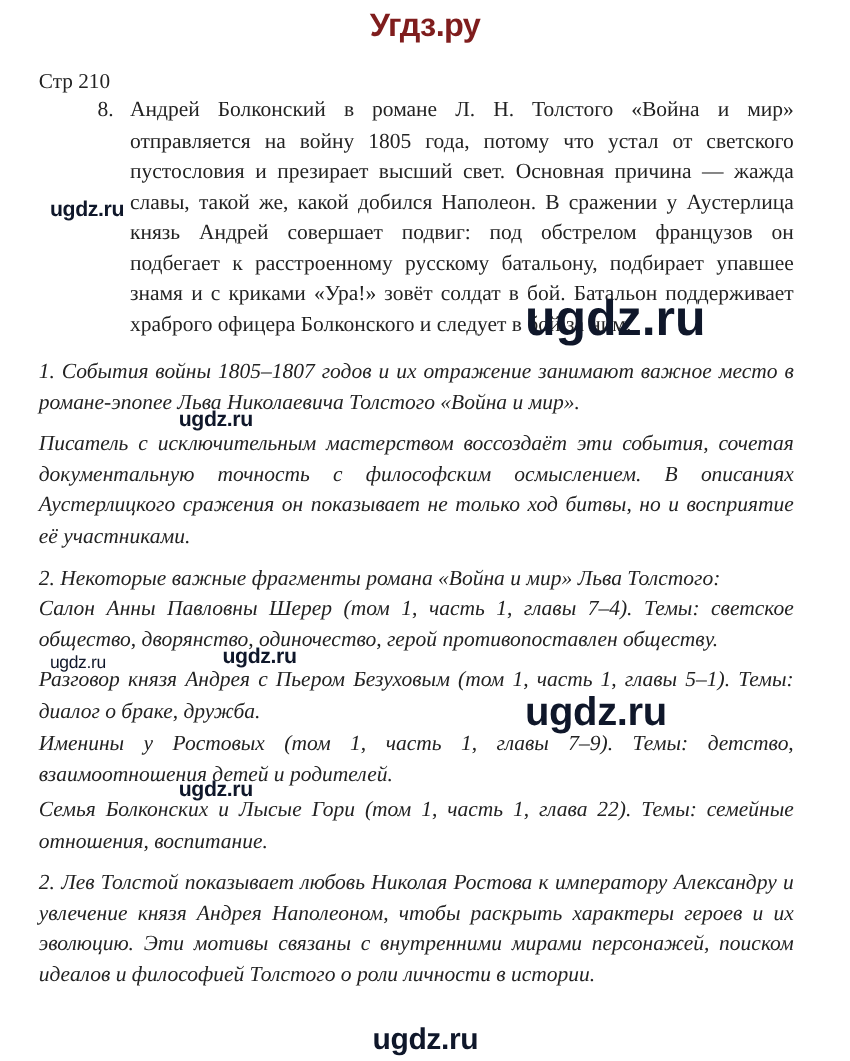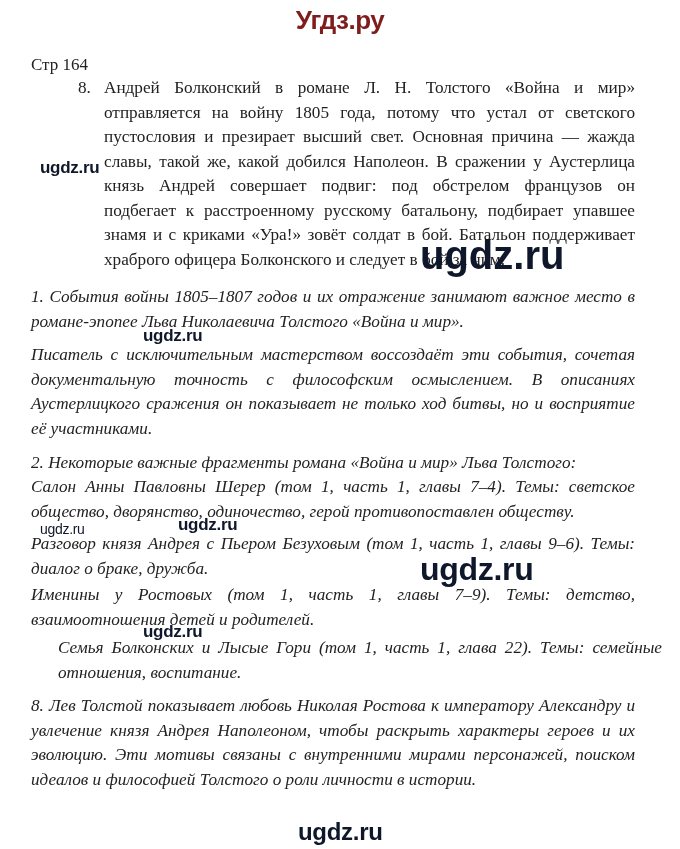--- a/index.html
+++ b/index.html
@@ -91,21 +91,21 @@
     }
     .wm-footer {
       font-size: 24px;
     }
   </style>
 </head>
 <body>
 
 <div class="site-title">Угдз.ру</div>
 
-<div class="page-label">Стр 164</div>
+<div class="page-label">Стр 210</div>
 
 <div class="content item8">
   <span class="num">8.</span>
   <p class="body">Андрей Болконский в романе Л. Н. Толстого «Война и мир» отправляется на войну 1805 года, потому что устал от светского пустословия и презирает высший свет. Основная причина — жажда славы, такой же, какой добился Наполеон. В сражении у Аустерлица князь Андрей совершает подвиг: под обстрелом французов он подбегает к расстроенному русскому батальону, подбирает упавшее знамя и с криками «Ура!» зовёт солдат в бой. Батальон поддерживает храброго офицера Болконского и следует в бой за ним.</p>
 </div>
 
 <div class="content para" style="top:285px;">
   <p>1. События войны 1805–1807 годов и их отражение занимают важное место в романе-эпопее Льва Николаевича Толстого «Война и мир».</p>
 </div>
 
@@ -115,33 +115,33 @@
 
 <div class="content para" style="top:451px;">
   <p>2. Некоторые важные фрагменты романа «Война и мир» Льва Толстого:</p>
 </div>
 
 <div class="content para" style="top:475px;">
   <p>Салон Анны Павловны Шерер (том 1, часть 1, главы 7–4). Темы: светское общество, дворянство, одиночество, герой противопоставлен обществу.</p>
 </div>
 
 <div class="content para" style="top:532px;">
-  <p>Разговор князя Андрея с Пьером Безуховым (том 1, часть 1, главы 9–6). Темы: диалог о браке, дружба.</p>
+  <p>Разговор князя Андрея с Пьером Безуховым (том 1, часть 1, главы 5–1). Темы: диалог о браке, дружба.</p>
 </div>
 
 <div class="content para" style="top:583px;">
   <p>Именины у Ростовых (том 1, часть 1, главы 7–9). Темы: детство, взаимоотношения детей и родителей.</p>
 </div>
 
-<div class="content para" style="top:636px;margin-left:27px;">
+<div class="content para" style="top:636px;">
   <p>Семья Болконских и Лысые Гори (том 1, часть 1, глава 22). Темы: семейные отношения, воспитание.</p>
 </div>
 
 <div class="content para" style="top:694px;">
-  <p>8. Лев Толстой показывает любовь Николая Ростова к императору Александру и увлечение князя Андрея Наполеоном, чтобы раскрыть характеры героев и их эволюцию. Эти мотивы связаны с внутренними мирами персонажей, поиском идеалов и философией Толстого о роли личности в истории.</p>
+  <p>2. Лев Толстой показывает любовь Николая Ростова к императору Александру и увлечение князя Андрея Наполеоном, чтобы раскрыть характеры героев и их эволюцию. Эти мотивы связаны с внутренними мирами персонажей, поиском идеалов и философией Толстого о роли личности в истории.</p>
 </div>
 
 <div class="wm wm-small" style="left:40px; top:158px;">ugdz.ru</div>
 <div class="wm wm-large" style="left:420px; top:233px;">ugdz.ru</div>
 <div class="wm wm-small" style="left:143px; top:326px;">ugdz.ru</div>
 <div class="wm wm-tiny" style="left:40px; top:521px;">ugdz.ru</div>
 <div class="wm wm-small" style="left:178px; top:515px;">ugdz.ru</div>
 <div class="wm wm-medium" style="left:420px; top:551px;">ugdz.ru</div>
 <div class="wm wm-small" style="left:143px; top:622px;">ugdz.ru</div>
 <div class="wm wm-footer" style="left:298px; top:818px;">ugdz.ru</div>

